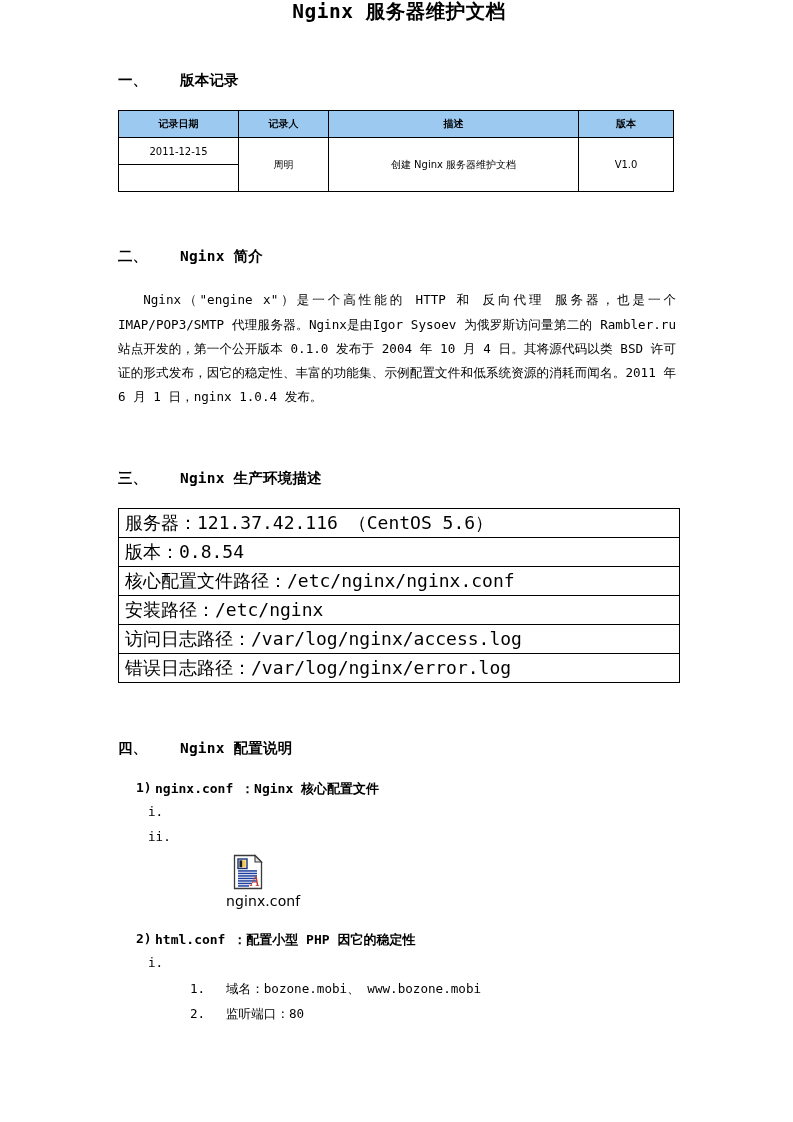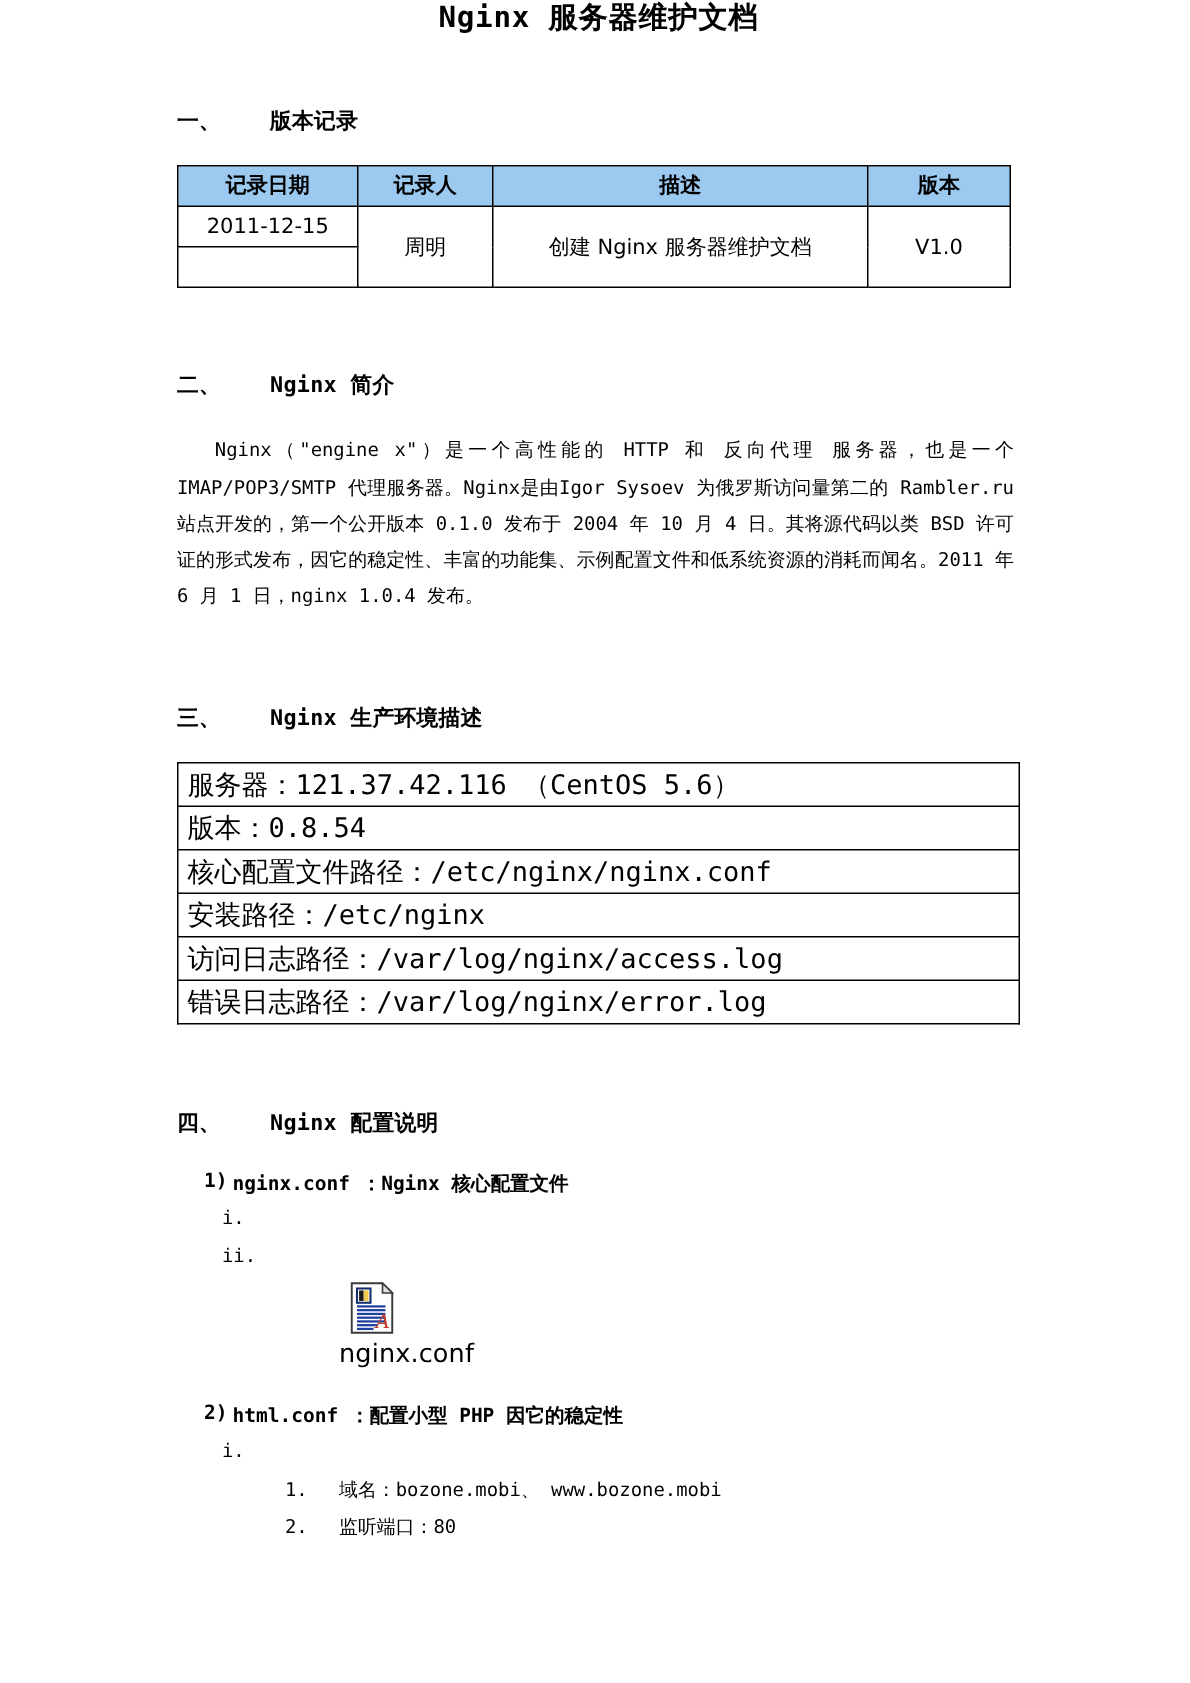--- a/index.html
+++ b/index.html
@@ -65,21 +65,21 @@
 
   
   table.ver {
     border-collapse: collapse;
     margin-top: 20px;
     width: 555px;
     table-layout: fixed;
   }
   table.ver th, table.ver td {
     border: 1px solid #000000;
-    font-size: 14px;
+    font-size: 10px;
     font-family: "DejaVu Sans", "Liberation Sans", sans-serif;
     text-align: center;
     padding: 3px 2px;
     height: 20px;
     vertical-align: middle;
   }
   table.ver th {
     background: #9CC9F0;
     font-weight: bold;
   }
@@ -163,21 +163,21 @@
     padding-left: 108px;
   }
   .obj-icon {
     width: 32px;
     height: 36px;
     display: block;
     margin-left: 7px;
   }
   .obj-caption {
     font-family: "DejaVu Sans", "Liberation Sans", sans-serif;
-    font-size: 17px;
+    font-size: 14px;
     margin-top: 3px;
     color: #000;
     letter-spacing: 0.1px;
   }
 </style>
 </head>
 <body>
 
 <div class="page">
   <div class="content">

